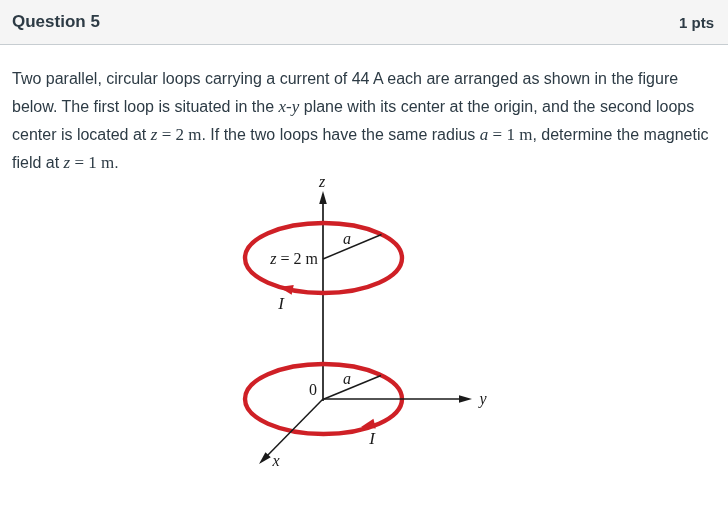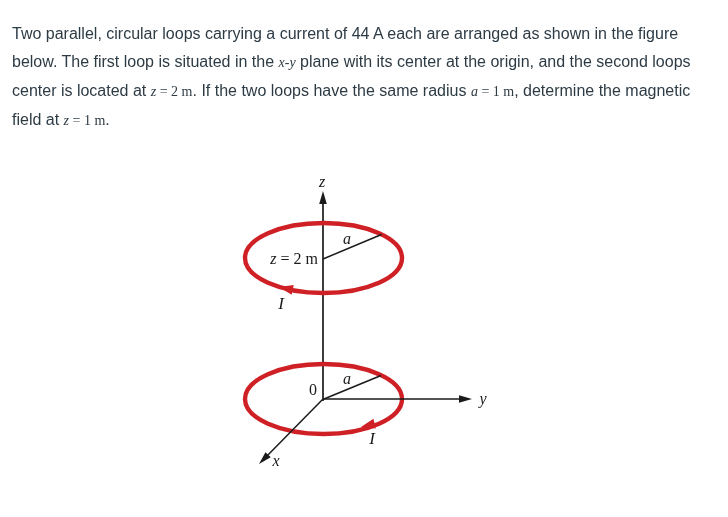--- a/index.html
+++ b/index.html
@@ -33,21 +33,21 @@
     color: #2d3b45;
   }
   .qbody {
     padding: 20px 14px 0 12px;
     font-size: 16px;
     line-height: 28px;
     color: #2d3b45;
   }
   .mvar, .mrm {
     font-family: "Liberation Serif", serif;
-    font-size: 14px;
+    font-size: 17px;
   }
   .mvar { font-style: italic; }
   .mrm  { font-style: normal; }
   .figwrap {
     position: absolute;
     left: 228px;
     top: 171px;
     width: 270px;
     height: 302px;
   }
@@ -80,20 +80,24 @@
   .ans-unit {
     font-size: 17px;
     color: #4a5b68;
   }
 </style>
 </head>
 <body>
 
 <div class="card">
 
+  <div class="qheader">
+    <span class="qtitle">Question 5</span>
+    <span class="qpts">1 pts</span>
+  </div>
 
   <div class="qbody"><span>Two parallel, circular loops carrying a current of 44 A each are arranged as shown in the figure below. The first loop is situated in the </span><span class="mvar">x-y</span><span> plane with its center at the origin, and the second loops center is located at </span><span class="mvar">z</span><span class="mrm"> = 2 m</span><span>. If the two loops have the same radius </span><span class="mvar">a</span><span class="mrm"> = 1 m</span><span>, determine the magnetic field at </span><span class="mvar">z</span><span class="mrm"> = 1 m</span><span>.</span></div>
 
   <div class="figwrap">
     <svg viewBox="0 0 270 302" xmlns="http://www.w3.org/2000/svg">
 
       <line x1="95" y1="29" x2="95" y2="230" stroke="#1a1a1a" stroke-width="1.7"></line>
       <polygon points="95,20 91.2,33 98.8,33" fill="#1a1a1a"></polygon>
       <text class="figtext" x="94" y="16" font-size="16" font-style="italic" text-anchor="middle">z</text>
 

